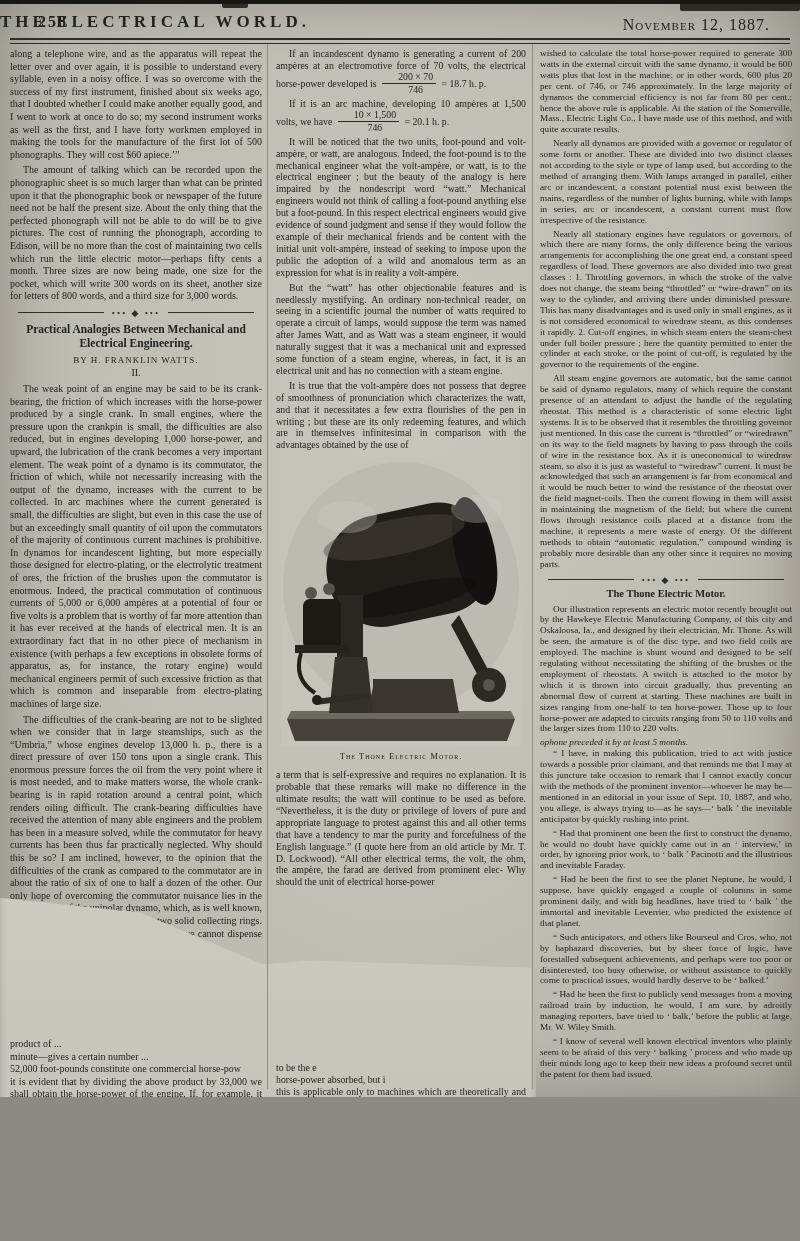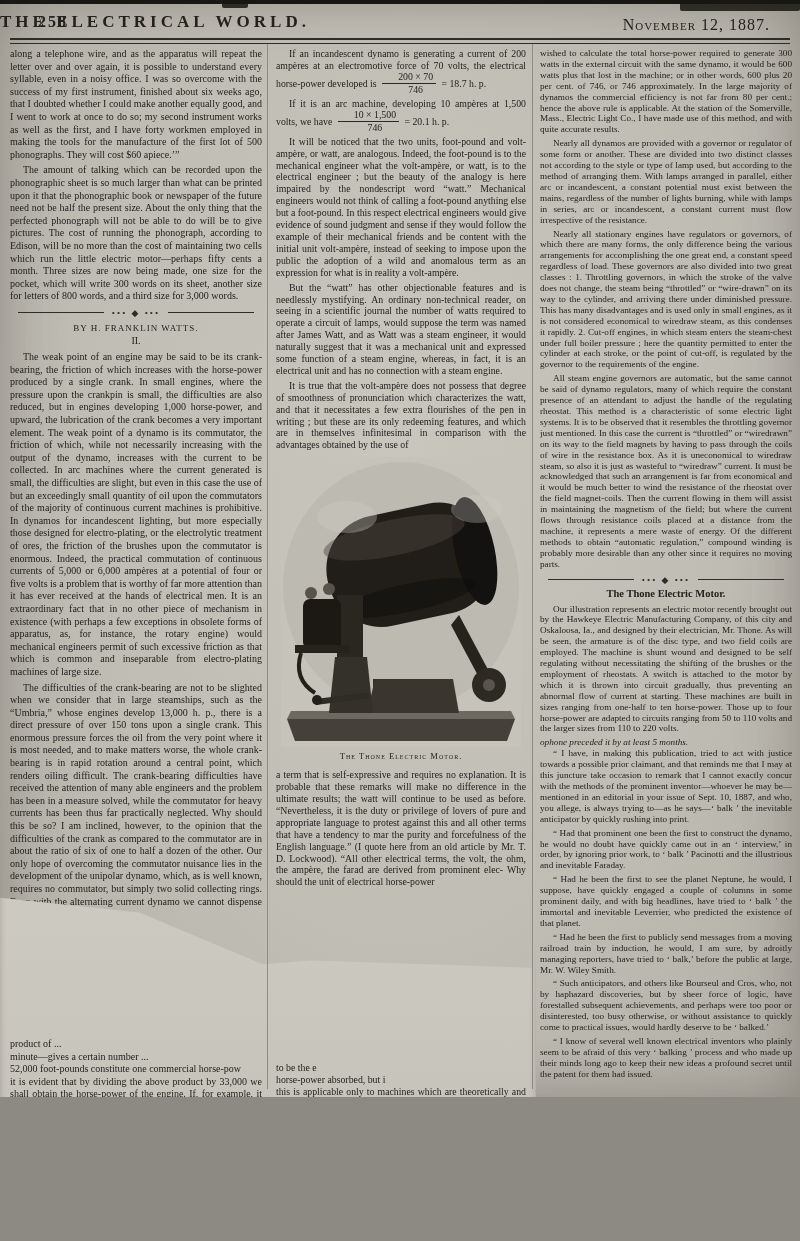--- a/index.html
+++ b/index.html
@@ -83,20 +83,21 @@
   <div class="col" id="col1">
     <p class="para cont">along a telephone wire, and as the apparatus will repeat the letter over and over again, it is possible to understand every syllable, even in a noisy office.  I was so overcome with the success of my first instrument, finished about six weeks ago, that I doubted whether I could make another equally good, and I went to work at once to do so; my second instrument works as well as the first, and I have forty workmen employed in making the tools for the manufacture of the first lot of 500 phonographs.  They will cost $60 apiece.’”</p>
     <p class="para">The amount of talking which can be recorded upon the phonographic sheet is so much larger than what can be printed upon it that the phonographic book or newspaper of the future need not be half the present size. About the only thing that the perfected phonograph will not be able to do will be to give pictures.  The cost of running the phonograph, according to Edison, will be no more than the cost of maintaining two cells which run the little electric motor—perhaps fifty cents a month. Three sizes are now being made, one size for the pocket, which will write 300 words on its sheet, another size for letters of 800 words, and a third size for 3,000 words.</p>
 
     <div class="ornament">
       <span class="orule"></span>
       <span class="oglyph">••• ◆ •••</span>
       <span class="orule"></span>
     </div>
 
+    <h2 class="art-title">Practical Analogies Between Mechanical and Electrical Engineering.</h2>
     <div class="byline">BY H. FRANKLIN WATTS.</div>
     <div class="part-no">II.</div>
 
     <p class="para">The weak point of an engine may be said to be its crank-bearing, the friction of which increases with the horse-power produced by a single crank.  In small engines, where the pressure upon the crankpin is small, the difficulties are also reduced, but in engines developing 1,000 horse-power, and upward, the lubrication of the crank becomes a very important element.  The weak point of a dynamo is its commutator, the friction of which, while not necessarily increasing with the output of the dynamo, increases with the current to be collected.  In arc machines where the current generated is small, the difficulties are slight, but even in this case the use of but an exceedingly small quantity of oil upon the commutators of the majority of continuous current machines is prohibitive. In dynamos for incandescent lighting, but more especially those designed for electro-plating, or the electrolytic treatment of ores, the friction of the brushes upon the commutator is enormous.  Indeed, the practical commutation of continuous currents of 5,000 or 6,000 ampères at a potential of four or five volts is a problem that is worthy of far more attention than it has ever received at the hands of electrical men.  It is an extraordinary fact that in no other piece of mechanism in existence (with perhaps a few exceptions in obsolete forms of apparatus, as, for instance, the rotary engine) would mechanical engineers permit of such excessive friction as that which is common and inseparable from electro-plating machines of large size.</p>
     <p class="para">The difficulties of the crank-bearing are not to be slighted when we consider that in large steamships, such as the “Umbria,” whose engines develop 13,000 h. p., there is a direct pressure of over 150 tons upon a single crank. This enormous pressure forces the oil from the very point where it is most needed, and to make matters worse, the whole crank-bearing is in rapid rotation around a central point, which renders oiling difficult.  The crank-bearing difficulties have received the attention of many able engineers and the problem has been in a measure solved, while the commutator for heavy currents has been thus far practically neglected.  Why should this be so?  I am inclined, however, to the opinion that the difficulties of the crank as compared to the commutator are in about the ratio of six of one to half a dozen of the other.  Our only hope of overcoming the commutator nuisance lies in the development of the unipolar dynamo, which, as is well known, requires no commutator, but simply two solid collecting rings.  Even with the alternating current dynamo we cannot dispense with a commutator, since</p>
     <p class="fragline">ld magnets require a continuous current.</p>
     <p class="fragline shift1">timated that the calculations of steam</p>
     <p class="fragline shift2">machines, but</p>
   </div>
 
@@ -175,22 +176,22 @@
     </div>
 
     <h2 class="sec-title">The Thone Electric Motor.</h2>
     <p class="para">Our illustration represents an electric motor recently brought out by the Hawkeye Electric Manufacturing Company, of this city and Oskaloosa, Ia., and designed by their electrician, Mr. Thone.  As will be seen, the armature is of the disc type, and two field coils are employed.  The machine is shunt wound and designed to be self regulating without necessitating the shifting of the brushes or the employment of rheostats.  A switch is attached to the motor by which it is thrown into circuit gradually, thus preventing an abnormal flow of current at starting.  These machines are built in sizes ranging from one-half to ten horse-power.  Those up to four horse-power are adapted to circuits ranging from 50 to 110 volts and the larger sizes from 110 to 220 volts.</p>
 
     <p class="fragline italic-frag">ophone preceded it by at least 5 months.</p>
 
     <p class="para">“ I have, in making this publication, tried to act with justice towards a possible prior claimant, and that reminds me that I may at this juncture take occasion to remark that I cannot exactly concur with the methods of the prominent inventor—whoever he may be—mentioned in an editorial in your issue of Sept. 10, 1887, and who, you allege, is always trying to—as he says—‘ balk ’ the inevitable anticipator by quickly rushing into print.</p>
     <p class="para">“ Had that prominent one been the first to construct the dynamo, he would no doubt have quickly came out in an ‘ interview,’ in order, by ignoring prior work, to ‘ balk ’ Pacinotti and the illustrious and inevitable Faraday.</p>
     <p class="para">“ Had he been the first to see the planet Neptune, he would, I suppose, have quickly engaged a couple of columns in some prominent daily, and with big headlines, have tried to ‘ balk ’ the immortal and inevitable Leverrier, who predicted the existence of that planet.</p>
+    <p class="para">“ Such anticipators, and others like Bourseul and Cros, who, not by haphazard discoveries, but by sheer force of logic, have forestalled subsequent achievements, and perhaps were too poor or disinterested, too busy otherwise, or without assistance to quickly come to practical issues, would hardly deserve to be ‘ balked.’</p>
     <p class="para">“ Had he been the first to publicly send messages from a moving railroad train by induction, he would, I am sure, by adroitly managing reporters, have tried to ‘ balk,’ before the public at large, Mr. W. Wiley Smith.</p>
-    <p class="para">“ Such anticipators, and others like Bourseul and Cros, who, not by haphazard discoveries, but by sheer force of logic, have forestalled subsequent achievements, and perhaps were too poor or disinterested, too busy otherwise, or without assistance to quickly come to practical issues, would hardly deserve to be ‘ balked.’</p>
     <p class="para">“ I know of several well known electrical inventors who plainly seem to be afraid of this very ‘ balking ’ process and who made up their minds long ago to keep their new ideas a profound secret until the patent for them had issued.</p>
   </div>
 
   <div class="torn-sheet"></div>
 
   <div class="bottom-block" id="col1-bottom">
     <p class="fragline">product of ...</p>
     <p class="fragline">minute—gives a certain number ...</p>
     <p class="fragline">52,000 foot-pounds constitute one commercial horse-pow</p>
     <p class="para cont">it is evident that by dividing the above product by 33,000 we shall obtain the horse-power of the engine.  If, for example, it is found that the average force of thrust of the piston is 45,000 pounds, and that it is moving at the rate of 300 feet per minute, then the horse-power is :</p>

